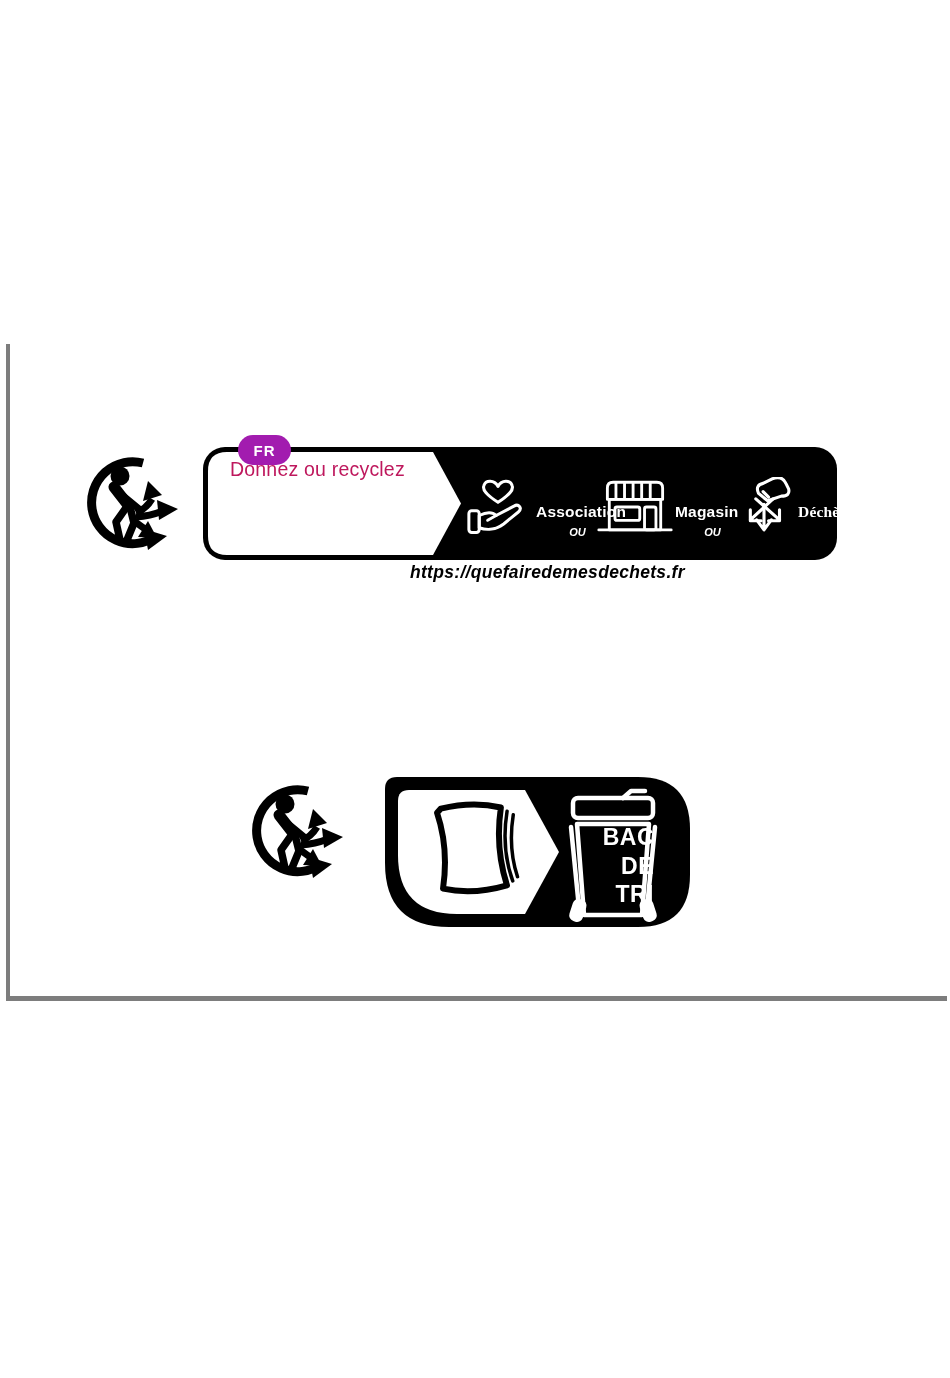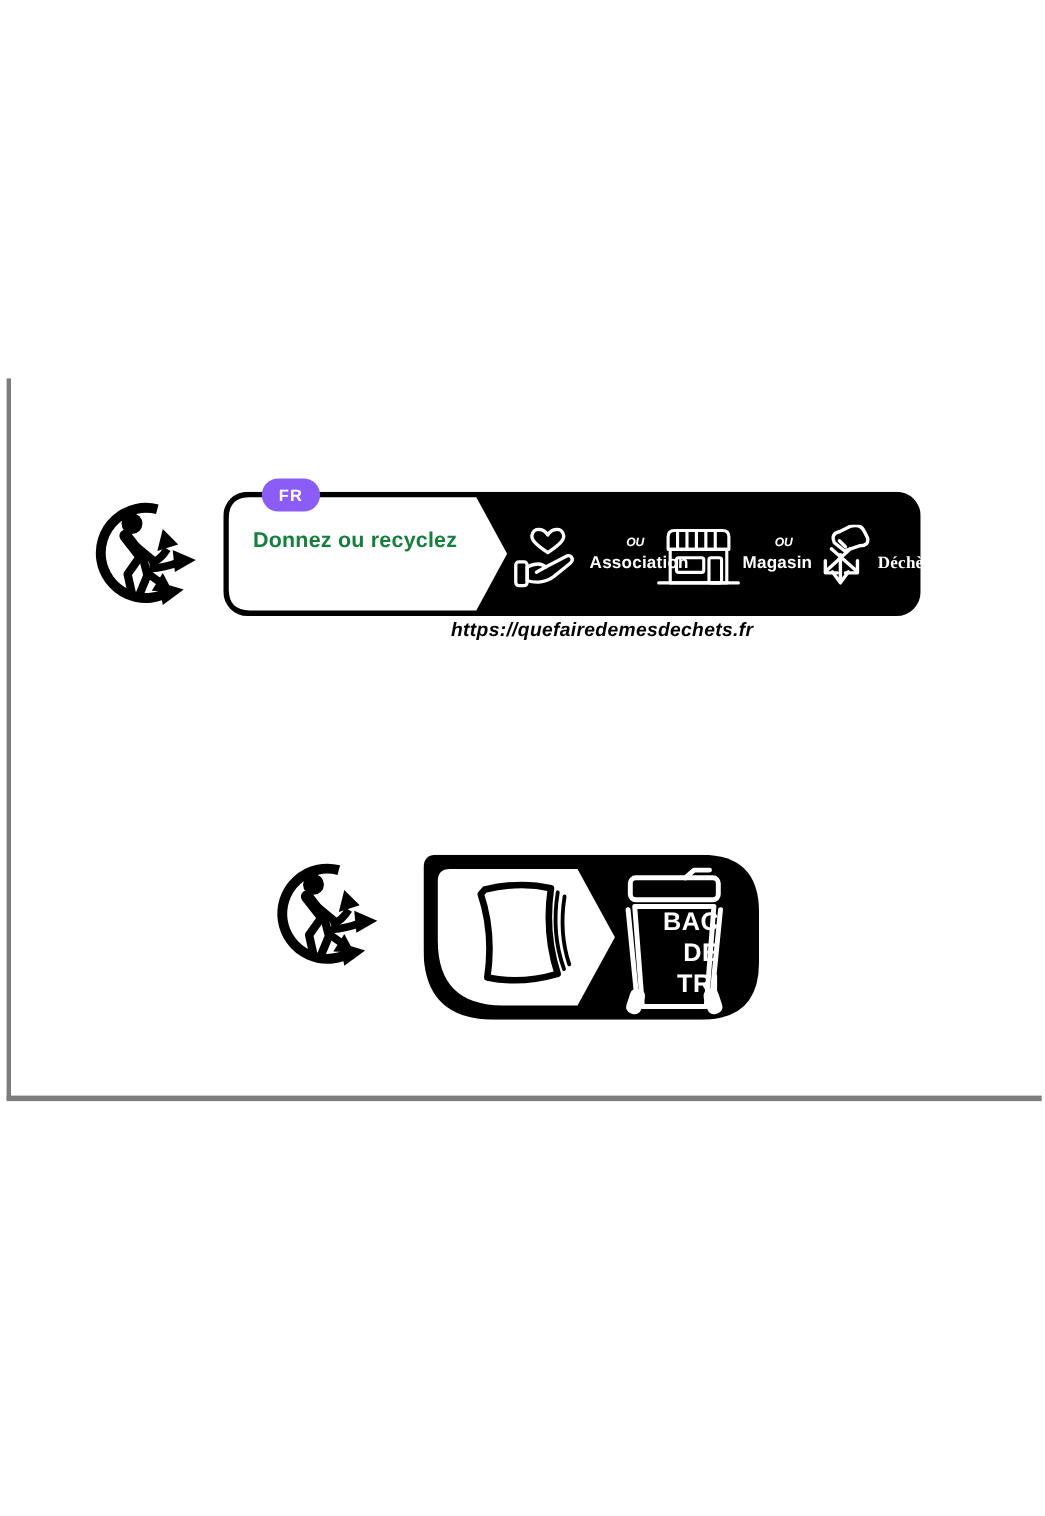--- a/index.html
+++ b/index.html
@@ -20,47 +20,47 @@
 
   
   .triman-1 { position: absolute; left: 86px; top: 453px; width: 104px; height: 100px; }
   .triman-2 { position: absolute; left: 251px; top: 781px; width: 104px; height: 100px; }
 
   .banner-top { position: absolute; left: 203px; top: 447px; width: 634px; height: 113px; }
   .banner-top-svg { position: absolute; left: 0; top: 0; }
 
   .fr-badge {
     position: absolute; left: 238px; top: 435px; width: 53px; height: 30px;
-    background: #8b5cf6; border-radius: 16px;
+    background: #a21caf; border-radius: 16px;
     display: flex; align-items: center; justify-content: center;
     color: #fff; font-size: 15px; font-weight: bold; letter-spacing: 1px;
   }
 
   .banner-message {
-    position: absolute; left: 230px; top: 477px; width: 215px;
-    font-size: 19.5px; font-weight: bold; color: #15803d; line-height: 28px;
+    position: absolute; left: 230px; top: 455px; width: 215px;
+    font-size: 19.5px; font-weight: normal; color: #be185d; line-height: 28px;
     letter-spacing: 0.2px;
   }
 
   .options-row {
     position: absolute; left: 460px; top: 447px; width: 374px; height: 113px;
     display: flex; align-items: stretch;
   }
   .option-col {
     width: 100px; display: flex; align-items: center;
     padding-top: 9px;
   }
   .option-col.wide { width: 104px; font-family: Liberation Serif, serif; }
   .option-icon { height: 62px; display: flex; align-items: center; justify-content: center; }
   .option-label {
     margin-top: 7px; color: #fff; font-size: 15.5px; font-weight: bold;
     white-space: nowrap; letter-spacing: 0.2px;
   }
   .ou-sep {
-    width: 35px; display: flex; align-items: center; justify-content: center;
+    width: 35px; display: flex; align-items: flex-end; justify-content: center;
     color: #fff; font-size: 11px; font-style: italic; font-weight: 600;
     padding-bottom: 22px;
   }
 
   .url-line {
     position: absolute; left: 410px; top: 562px; width: 360px;
     text-align: left; color: #000;
     font-size: 17.5px; font-style: italic; font-weight: 600; letter-spacing: 0.3px;
   }
 

